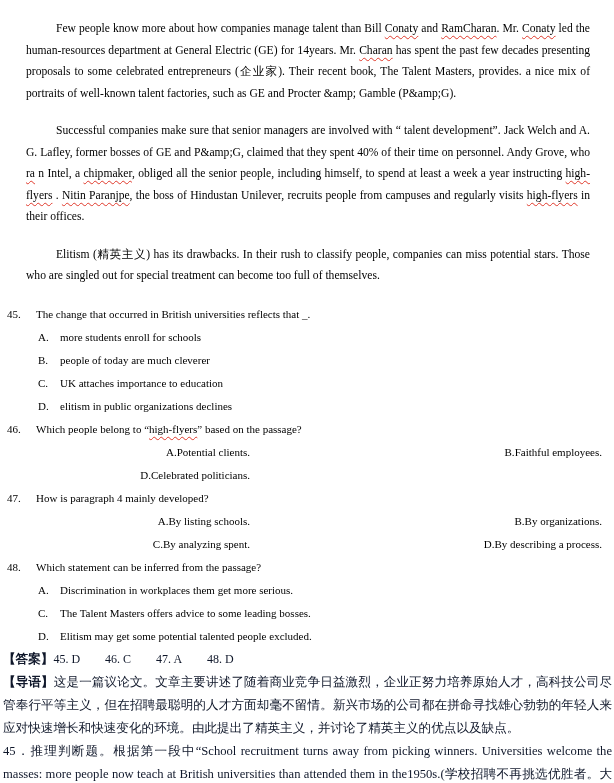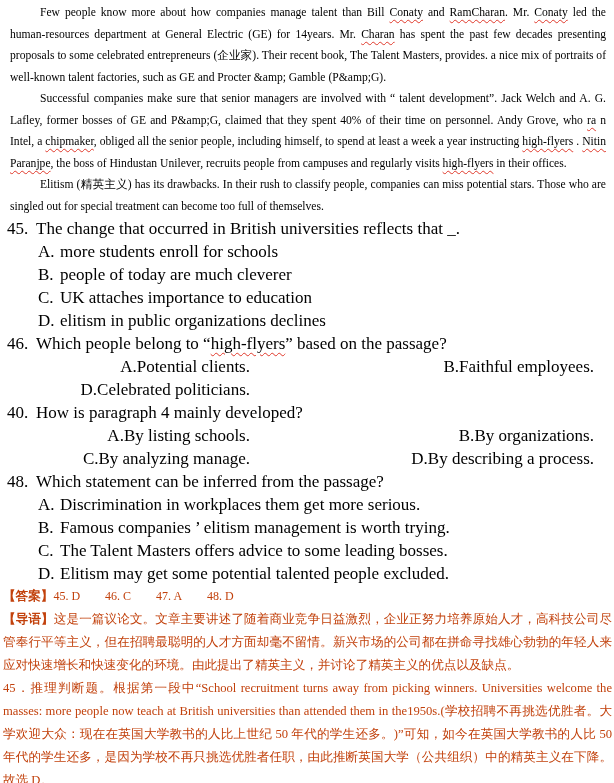--- a/index.html
+++ b/index.html
@@ -3,38 +3,38 @@
 <meta charset="utf-8">
 <style>
   html,body{margin:0;padding:0;}
   body{
     width:614px;height:783px;overflow:hidden;background:#ffffff;color:#000;
     font-family:"Liberation Serif","DejaVu Serif",serif;
   }
   .page{width:614px;height:783px;overflow:hidden;}
   
   .passage{padding:2px 8px 0 10px;font-size:11.6px;line-height:21.5px;}
-  .para{margin:0;text-align:justify;text-indent:30px;}
+  .para{margin:16px;text-align:justify;text-indent:30px;}
   .sq{
     text-decoration-line:underline;
     text-decoration-style:wavy;
     text-decoration-color:#e0392b;
     text-decoration-thickness:1px;
     text-underline-offset:2.5px;
   }
   
-  .questions{padding:0 20px 0 7px;font-size:17px;line-height:23px;}
+  .questions{padding:0 12px 0 7px;font-size:11px;line-height:23px;}
   .stem{margin:0;}
   .qnum{display:inline-block;width:29px;}
   .opt{margin:0;padding-left:31px;}
   .opt .olabel{display:inline-block;width:22px;}
   .opts-two{display:grid;grid-template-columns:212px 1fr;padding-left:31px;}
   .opts-two .opt{padding-left:0;text-align:right;}
   
-  .redline{margin:0;color:#c2410c;padding:0 2px 0 3px;font-size:12.6px;line-height:23px;}
+  .redline{margin:0;color:#0f172a;padding:0 2px 0 3px;font-size:12.6px;line-height:23px;}
   .hdr{font-weight:bold;}
   .key-item{margin-right:25px;font-size:12px;}
   .just{text-align:justify;}
 </style>
 </head>
 <body>
 
 <div class="page">
 
   <section class="passage">
@@ -56,33 +56,32 @@
     <div>
       <p class="stem"><span class="qnum">46.</span><span><span>Which people belong to “</span><span class="sq">high-flyers</span><span>” based on the passage?</span></span></p>
       <div class="opts-two">
         <p class="opt"><span class="olabel">A.</span><span>Potential clients.</span></p>
         <p class="opt"><span class="olabel">B.</span><span>Faithful employees.</span></p>
         <p class="opt"><span class="olabel">D.</span><span>Celebrated politicians.</span></p>
       </div>
     </div>
 
     <div>
-      <p class="stem"><span class="qnum">40.</span><span><span>How is paragraph 4 mainly developed?</span></span></p>
+      <p class="stem"><span class="qnum">47.</span><span><span>How is paragraph 4 mainly developed?</span></span></p>
       <div class="opts-two">
         <p class="opt"><span class="olabel">A.</span><span>By listing schools.</span></p>
         <p class="opt"><span class="olabel">B.</span><span>By organizations.</span></p>
-        <p class="opt"><span class="olabel">C.</span><span>By analyzing manage.</span></p>
+        <p class="opt"><span class="olabel">C.</span><span>By analyzing spent.</span></p>
         <p class="opt"><span class="olabel">D.</span><span>By describing a process.</span></p>
       </div>
     </div>
 
     <div>
       <p class="stem"><span class="qnum">48.</span><span><span>Which statement can be inferred from the passage?</span></span></p>
       <p class="opt"><span class="olabel">A.</span><span>Discrimination in workplaces them get more serious.</span></p>
-      <p class="opt"><span class="olabel">B.</span><span>Famous companies ’ elitism management is worth trying.</span></p>
       <p class="opt"><span class="olabel">C.</span><span>The Talent Masters offers advice to some leading bosses.</span></p>
       <p class="opt"><span class="olabel">D.</span><span>Elitism may get some potential talented people excluded.</span></p>
     </div>
 
   </section>
 
   <section>
     <p class="redline"><span class="hdr">【答案】</span><span class="key-item">45. D</span><span class="key-item">46. C</span><span class="key-item">47. A</span><span class="key-item">48. D</span></p>
   </section>
 

